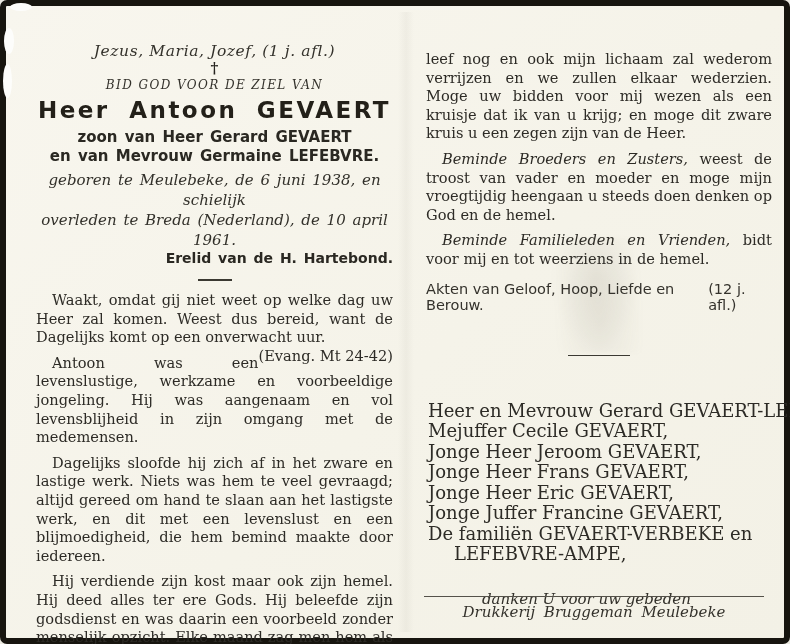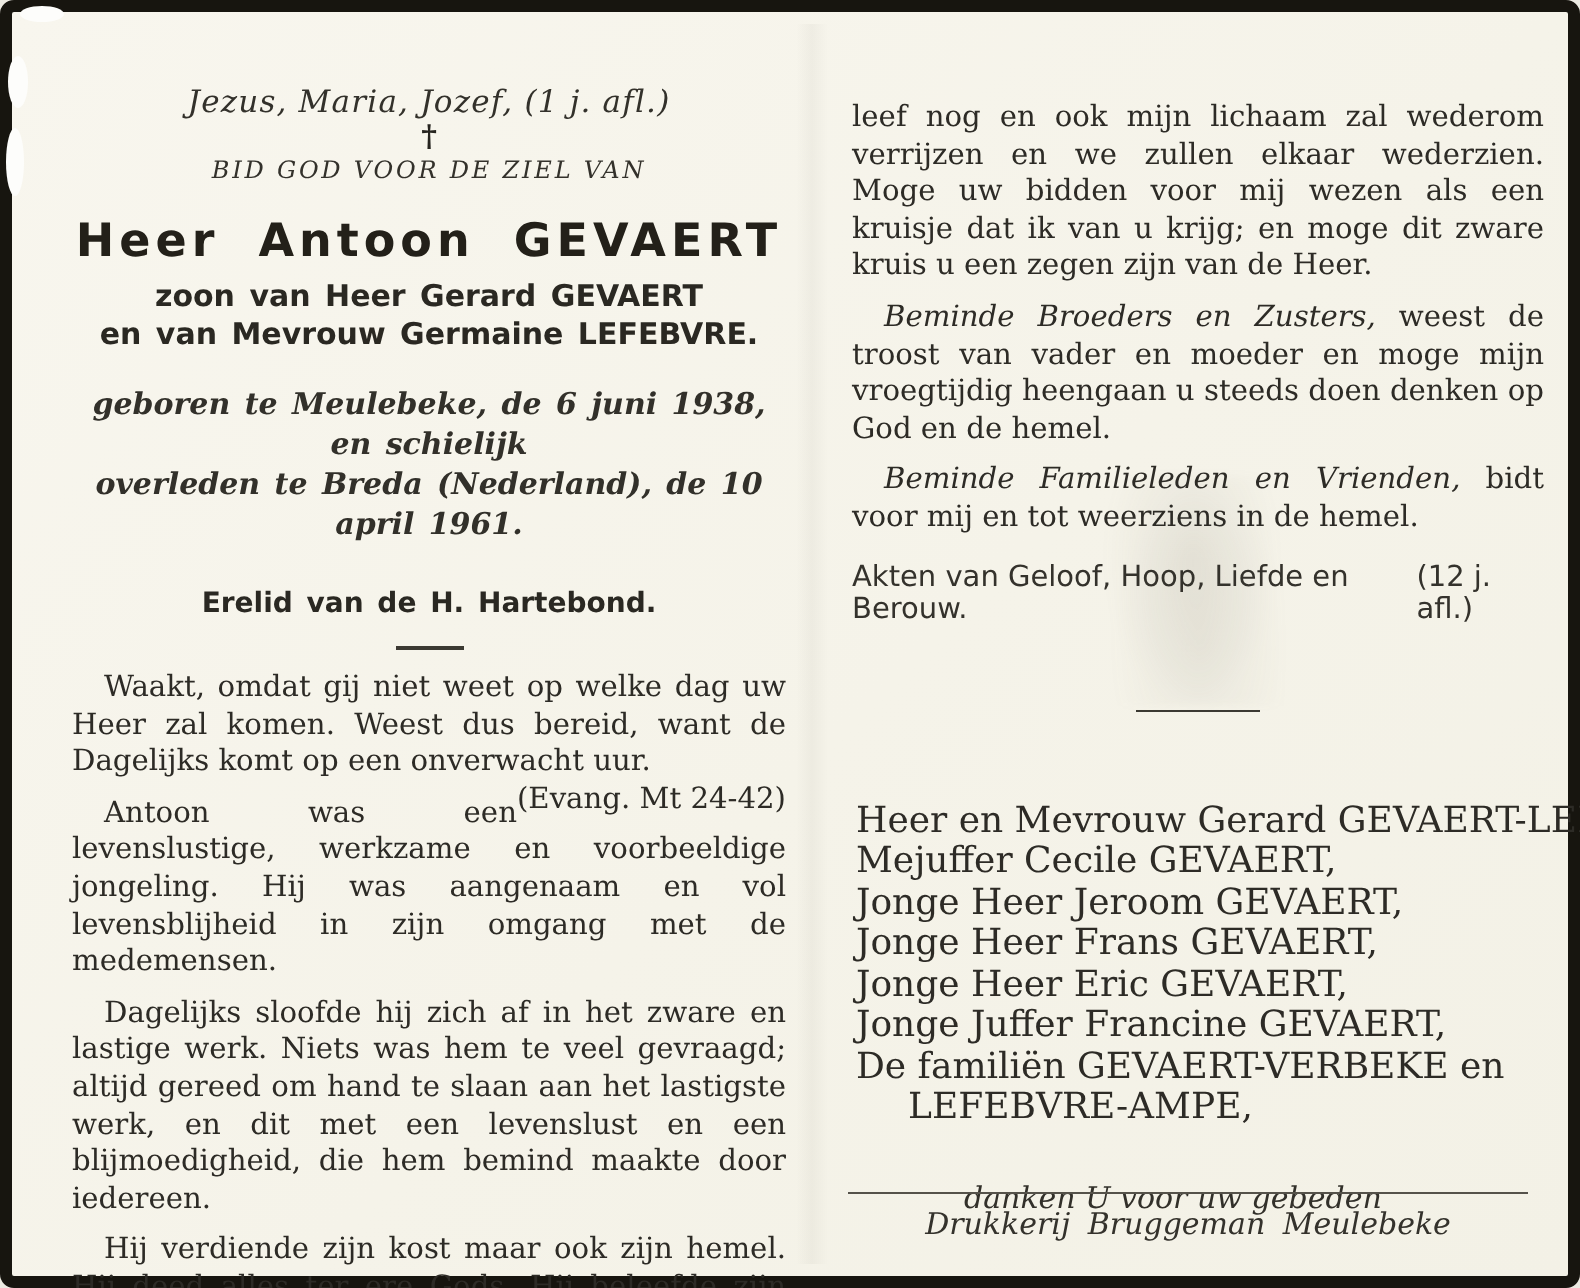--- a/index.html
+++ b/index.html
@@ -34,33 +34,33 @@
   .col-left{left:30px;top:36px;width:357px;}
   .col-right{left:420px;top:44px;width:346px;}
 
   .c{text-align:center;}
   .invocation{font-style:italic;font-size:15.5px;letter-spacing:0.6px;color:#33312b;}
   .cross{font-size:15px;font-weight:bold;line-height:15px;margin-top:1px;color:#26241f;}
   .prayline{font-style:italic;font-size:12px;letter-spacing:1.4px;margin-top:2px;color:#33312b;}
   .deceased{
     font-family:"DejaVu Sans", sans-serif;font-weight:bold;
     font-size:23px;letter-spacing:2.5px;word-spacing:9px;
-    margin-top:16px;color:#232019;white-space:nowrap;
+    margin-top:5px;color:#232019;white-space:nowrap;
   }
   .parents{
     font-family:"DejaVu Sans", sans-serif;font-weight:bold;
     font-size:15px;line-height:19px;word-spacing:2px;margin-top:5px;color:#2a2822;
   }
   .birth{
-    font-style:italic;font-weight:bold;font-size:15px;line-height:20px;
-    margin-top:15px;color:#32302a;word-spacing:2px;
+    font-style:italic;font-weight:normal;font-size:15px;line-height:20px;
+    margin-top:4px;color:#32302a;word-spacing:2px;
   }
   .membership{
     font-family:"DejaVu Sans", sans-serif;font-weight:bold;
-    font-size:14px;margin-top:22px;color:#2a2822;word-spacing:2px;
+    font-size:14px;margin-top:0;color:#2a2822;word-spacing:2px;text-align:right;
   }
   .divider{height:2px;background:#3b3932;border:none;margin:13px auto 10px auto;}
   .div-small{width:34px;}
   .div-mid{width:62px;height:1.5px;margin:0 auto;}
   .body-p{
     font-size:14.6px;line-height:18.6px;text-align:justify;
     text-indent:16px;margin:0 0 7px 0;color:#2d2b26;
   }
   .no-indent{text-indent:0;}
   .lead{font-style:italic;}

